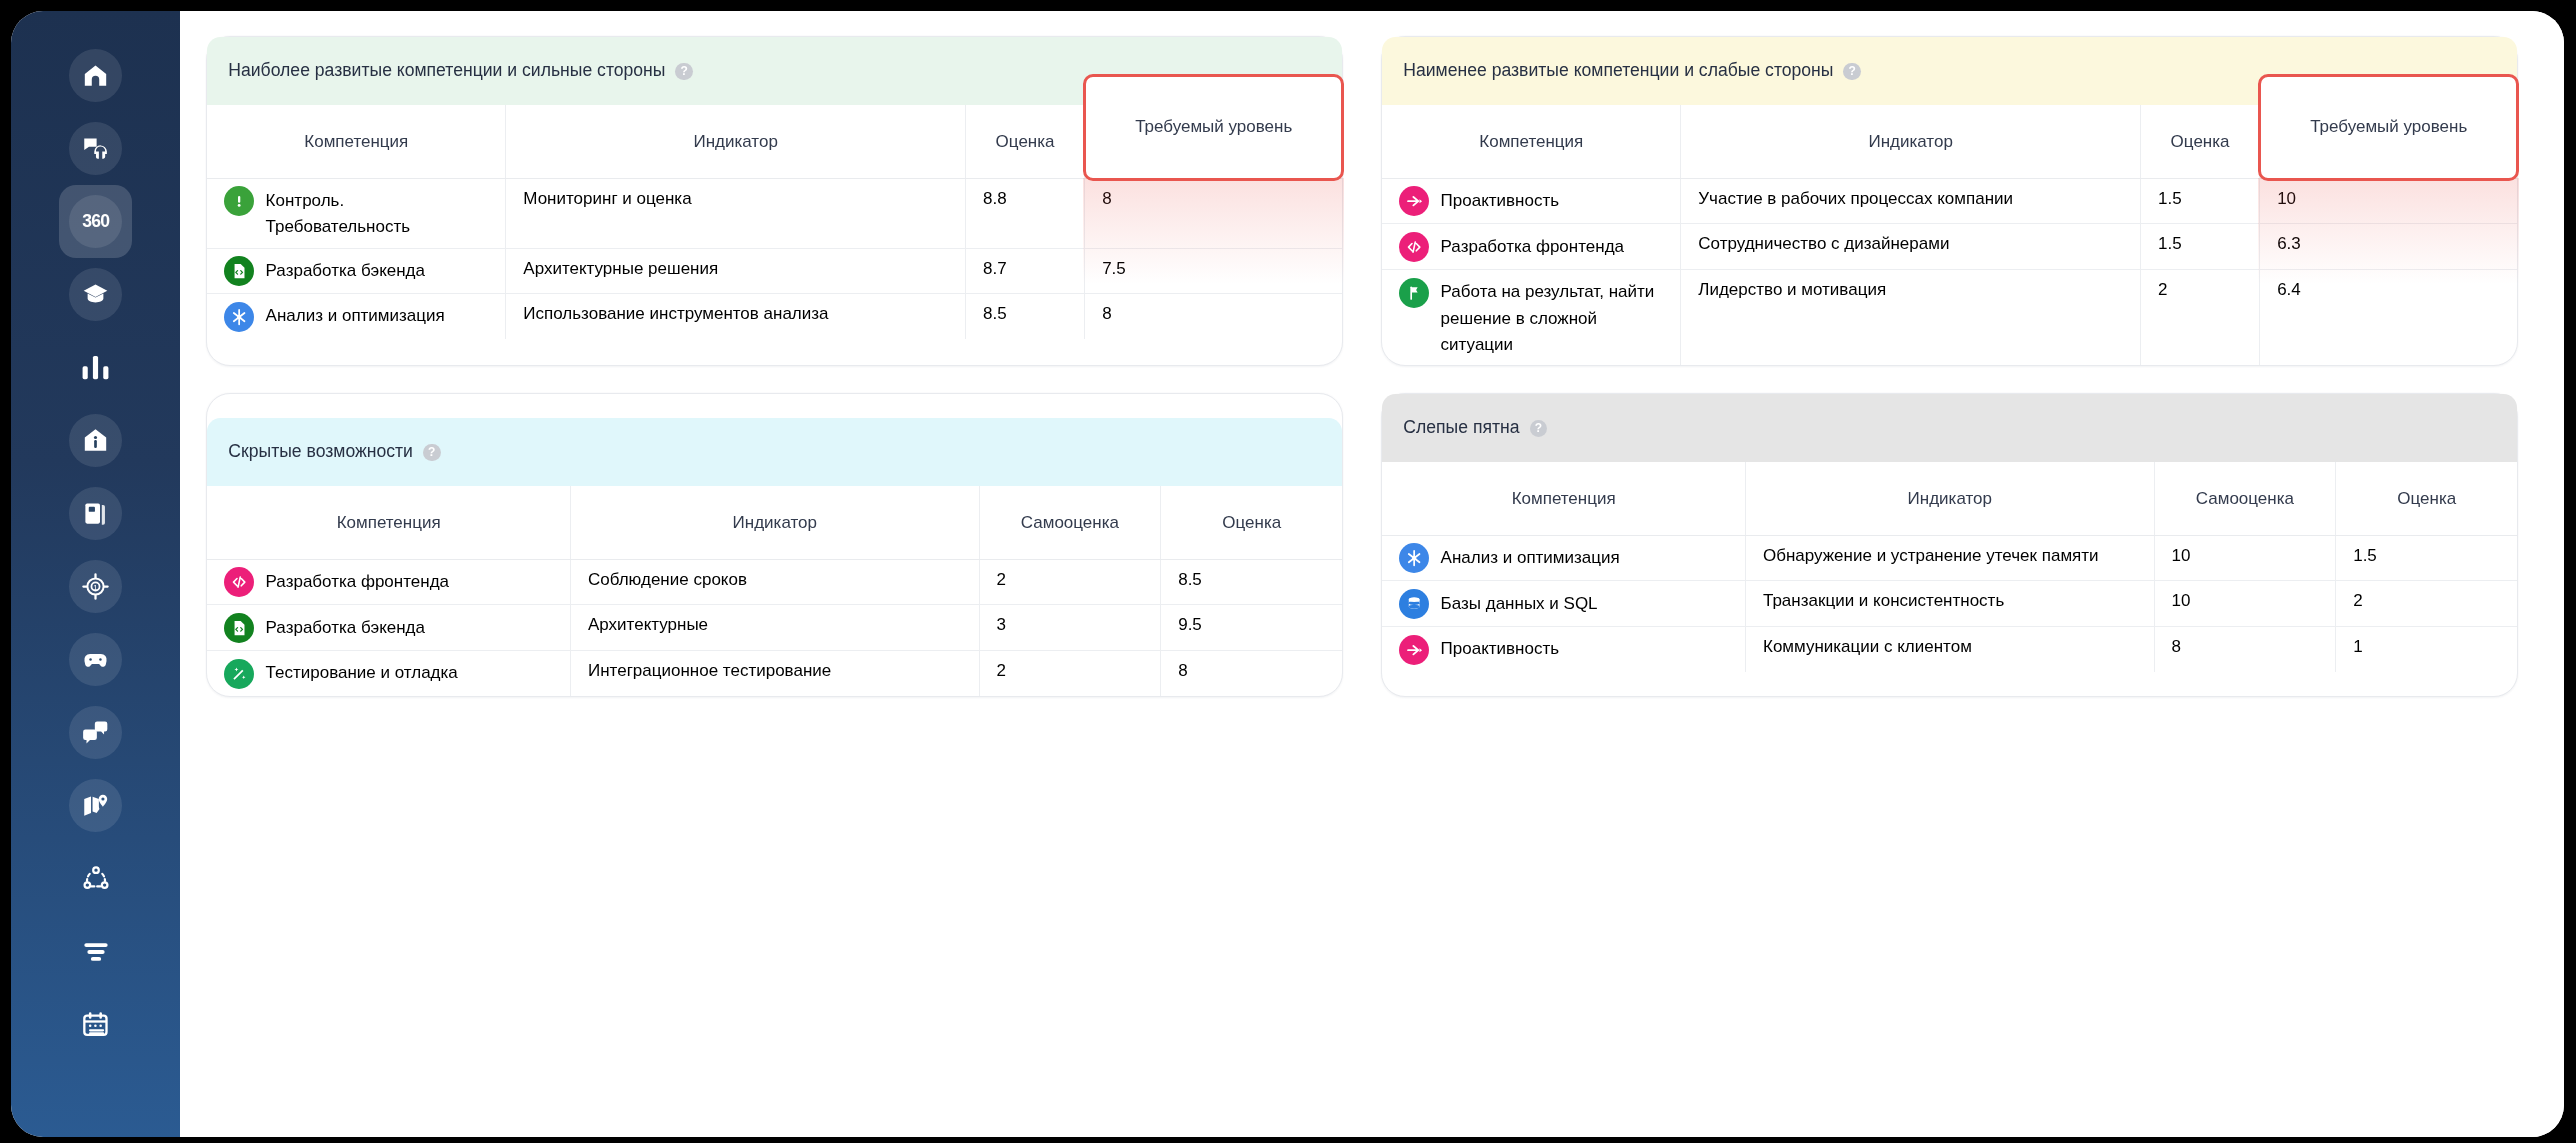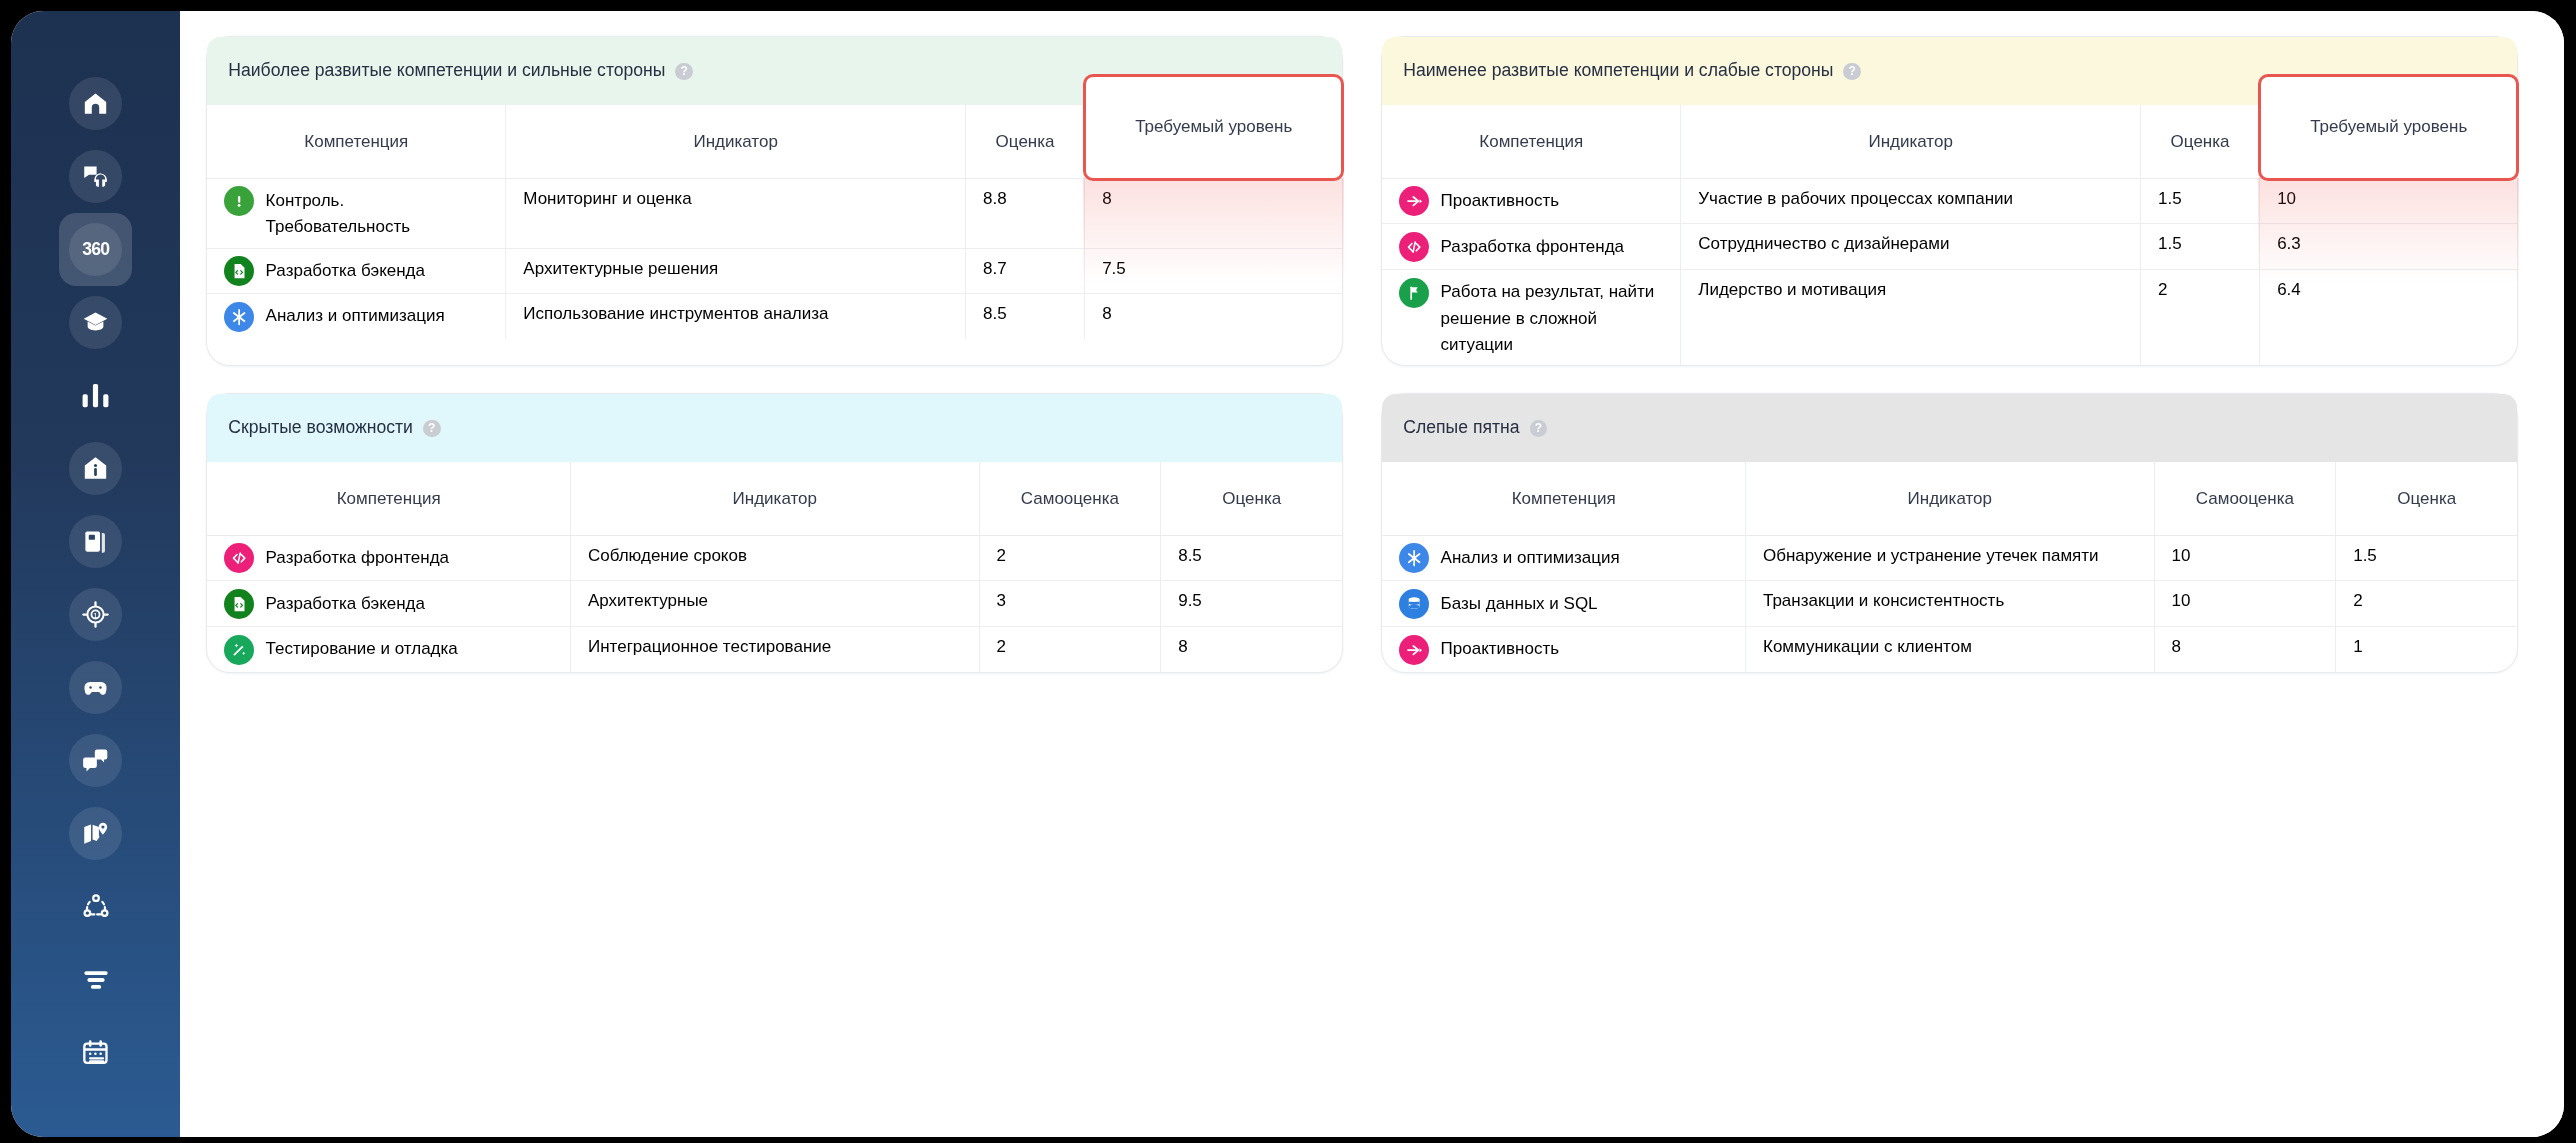--- a/index.html
+++ b/index.html
@@ -23,21 +23,21 @@
   
   #sidebar {
     position: absolute;
     left: 0; top: 0;
     width: 169px; height: 100%;
     background: linear-gradient(180deg, #1e3250 0%, #1e3css 0%, #22395b 45%, #2a5588 100%);
     background: linear-gradient(180deg, #1d3150 0%, #22395c 40%, #2b5b92 100%);
     display: flex;
     flex-direction: column;
     align-items: center;
-    padding-top: 56px;
+    padding-top: 28px;
     gap: 0;
   }
   .side-item {
     width: 73px; height: 73px;
     display: flex; align-items: center; justify-content: center;
     border-radius: 17px;
     flex: 0 0 auto;
     position: relative;
   }
   .side-item.active { background: rgba(255,255,255,0.16); }
@@ -448,21 +448,21 @@
                   </div>
                 </td>
                 <td>Лидерство и мотивация</td>
                 <td class="num">2</td>
                 <td class="num">6.4</td>
               </tr>
             </tbody>
           </table>
         </section>
         <section class="card">
-          <div class="card-head" style="background: rgb(224, 247, 251);">
+          <div class="card-head" style="background: rgb(224, 247, 251); margin-top: 24px;">
             <div class="card-title">Скрытые возможности</div>
             <span class="help-icon">?</span>
           </div>
           <table class="tbl">
             <colgroup>
               <col style="width: 32%;">
               <col style="width: 36%;">
               <col style="width: 16%;">
               <col style="width: 16%;">
             </colgroup>

